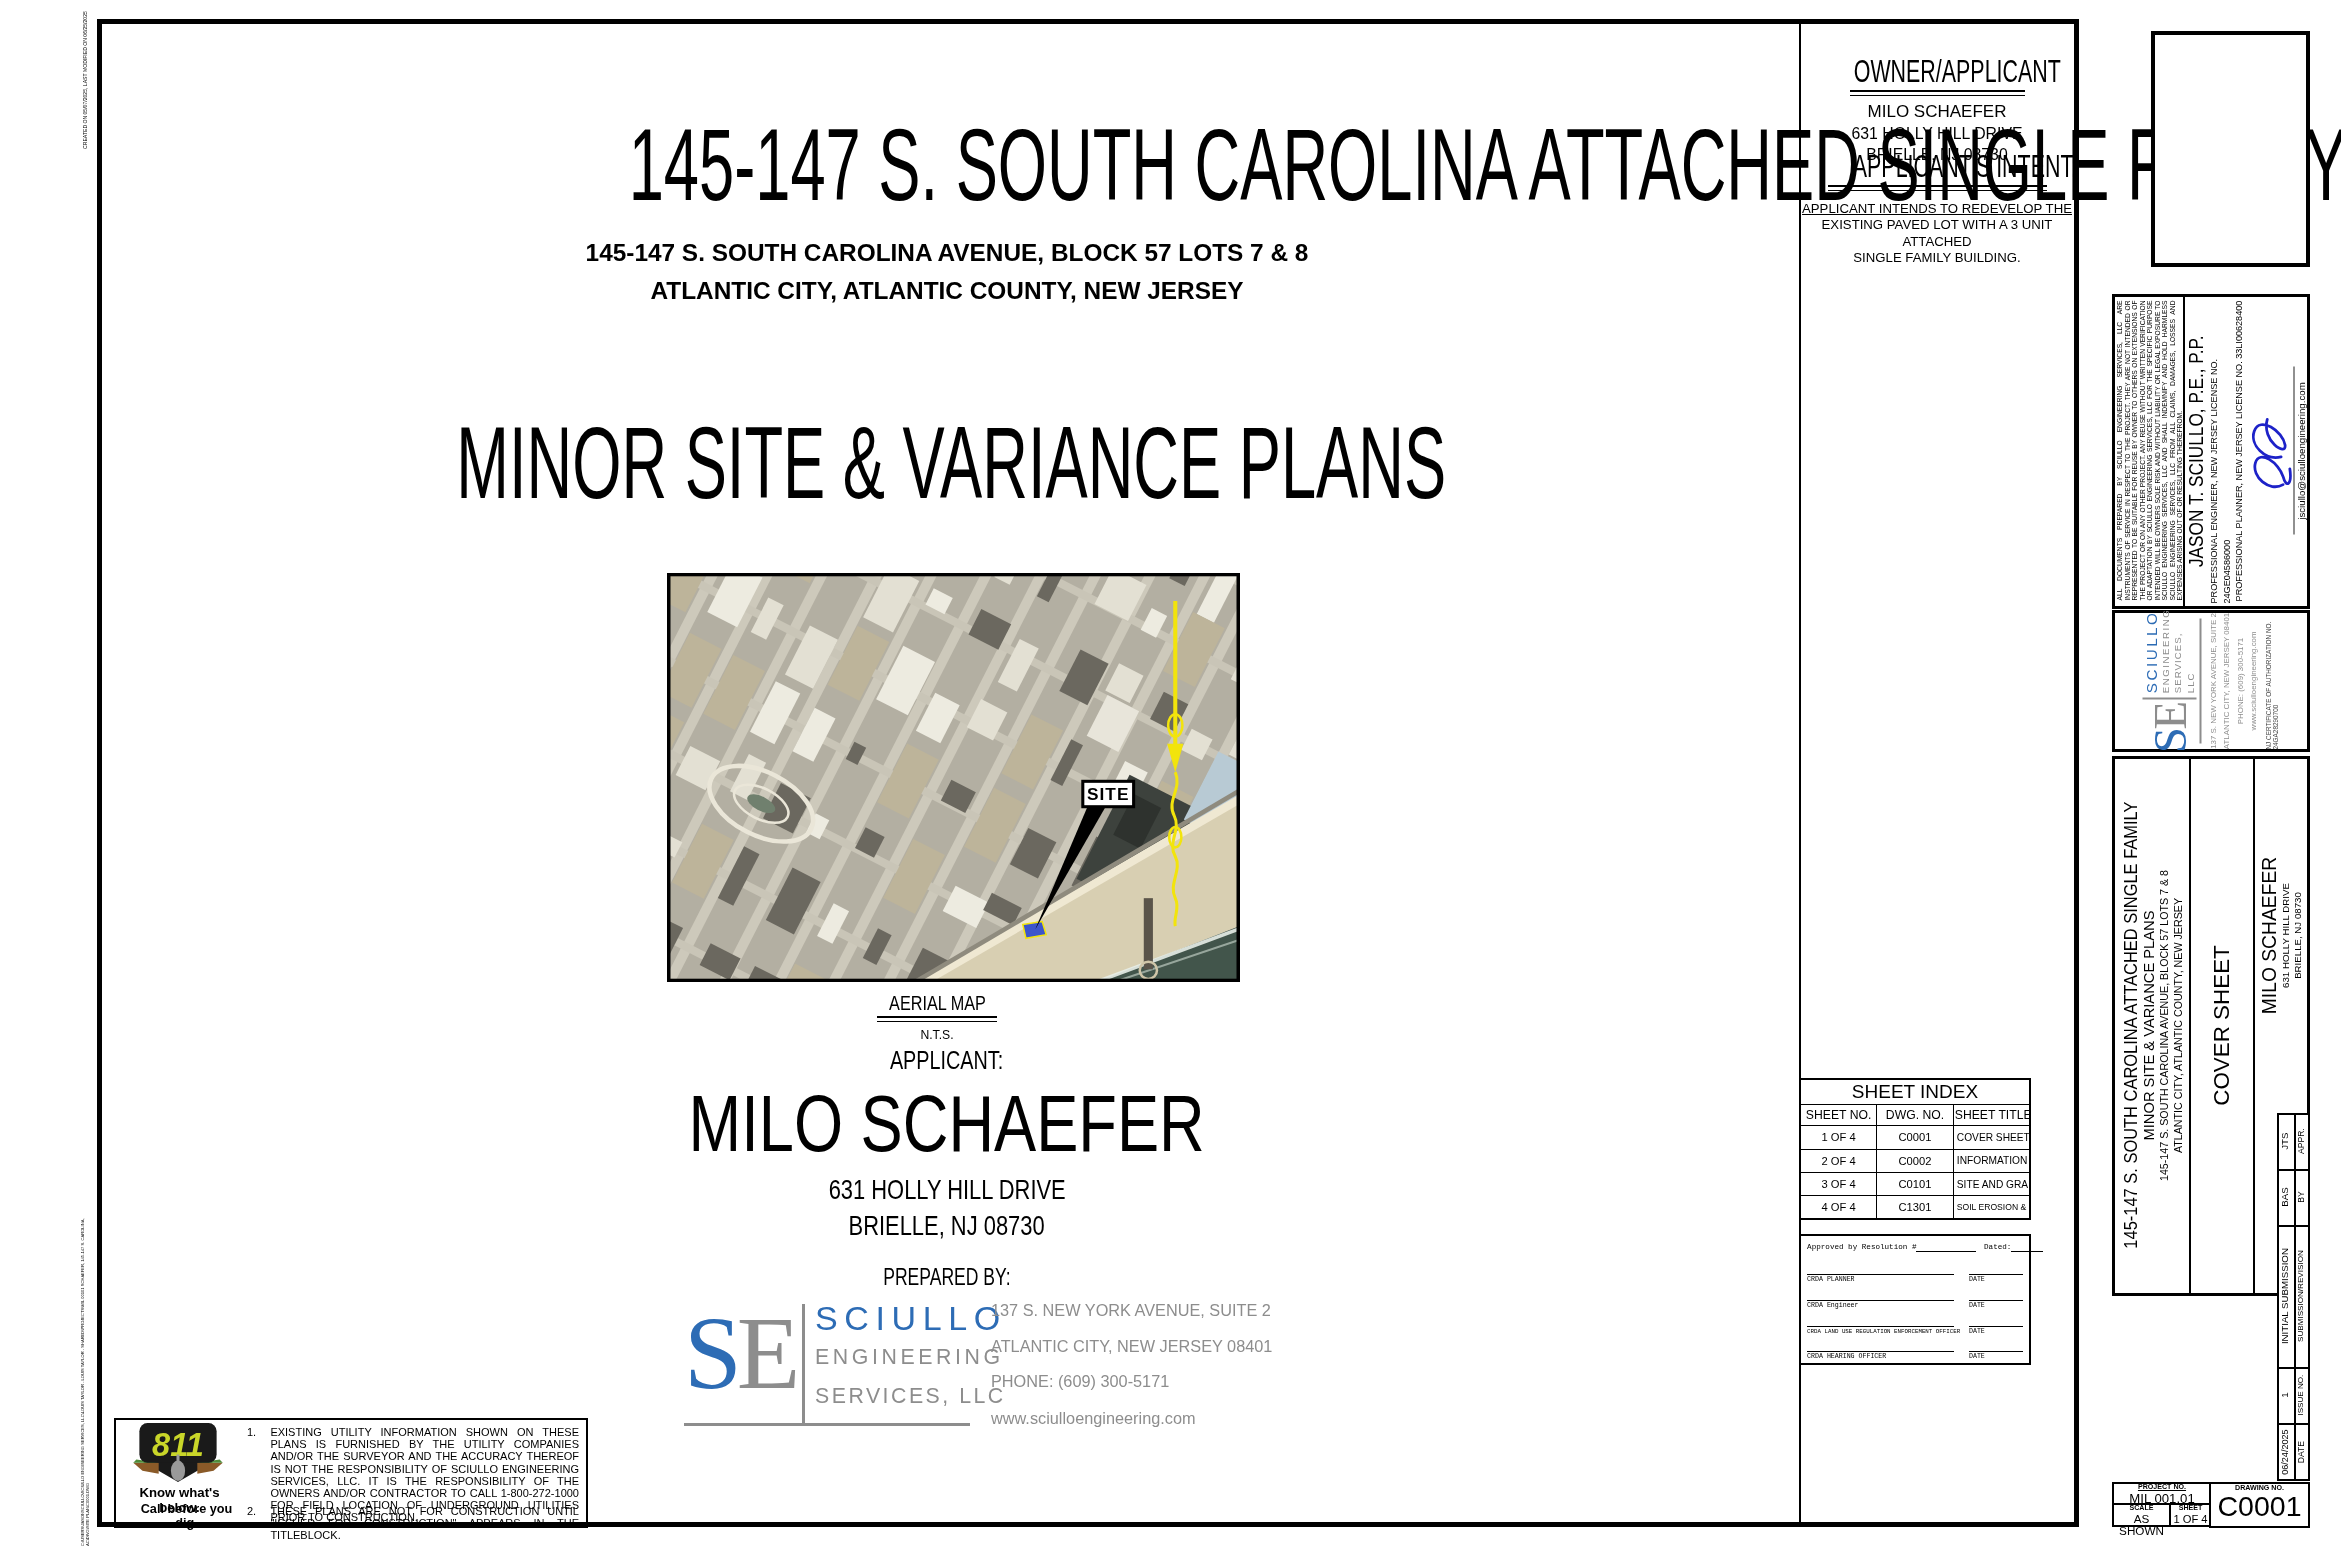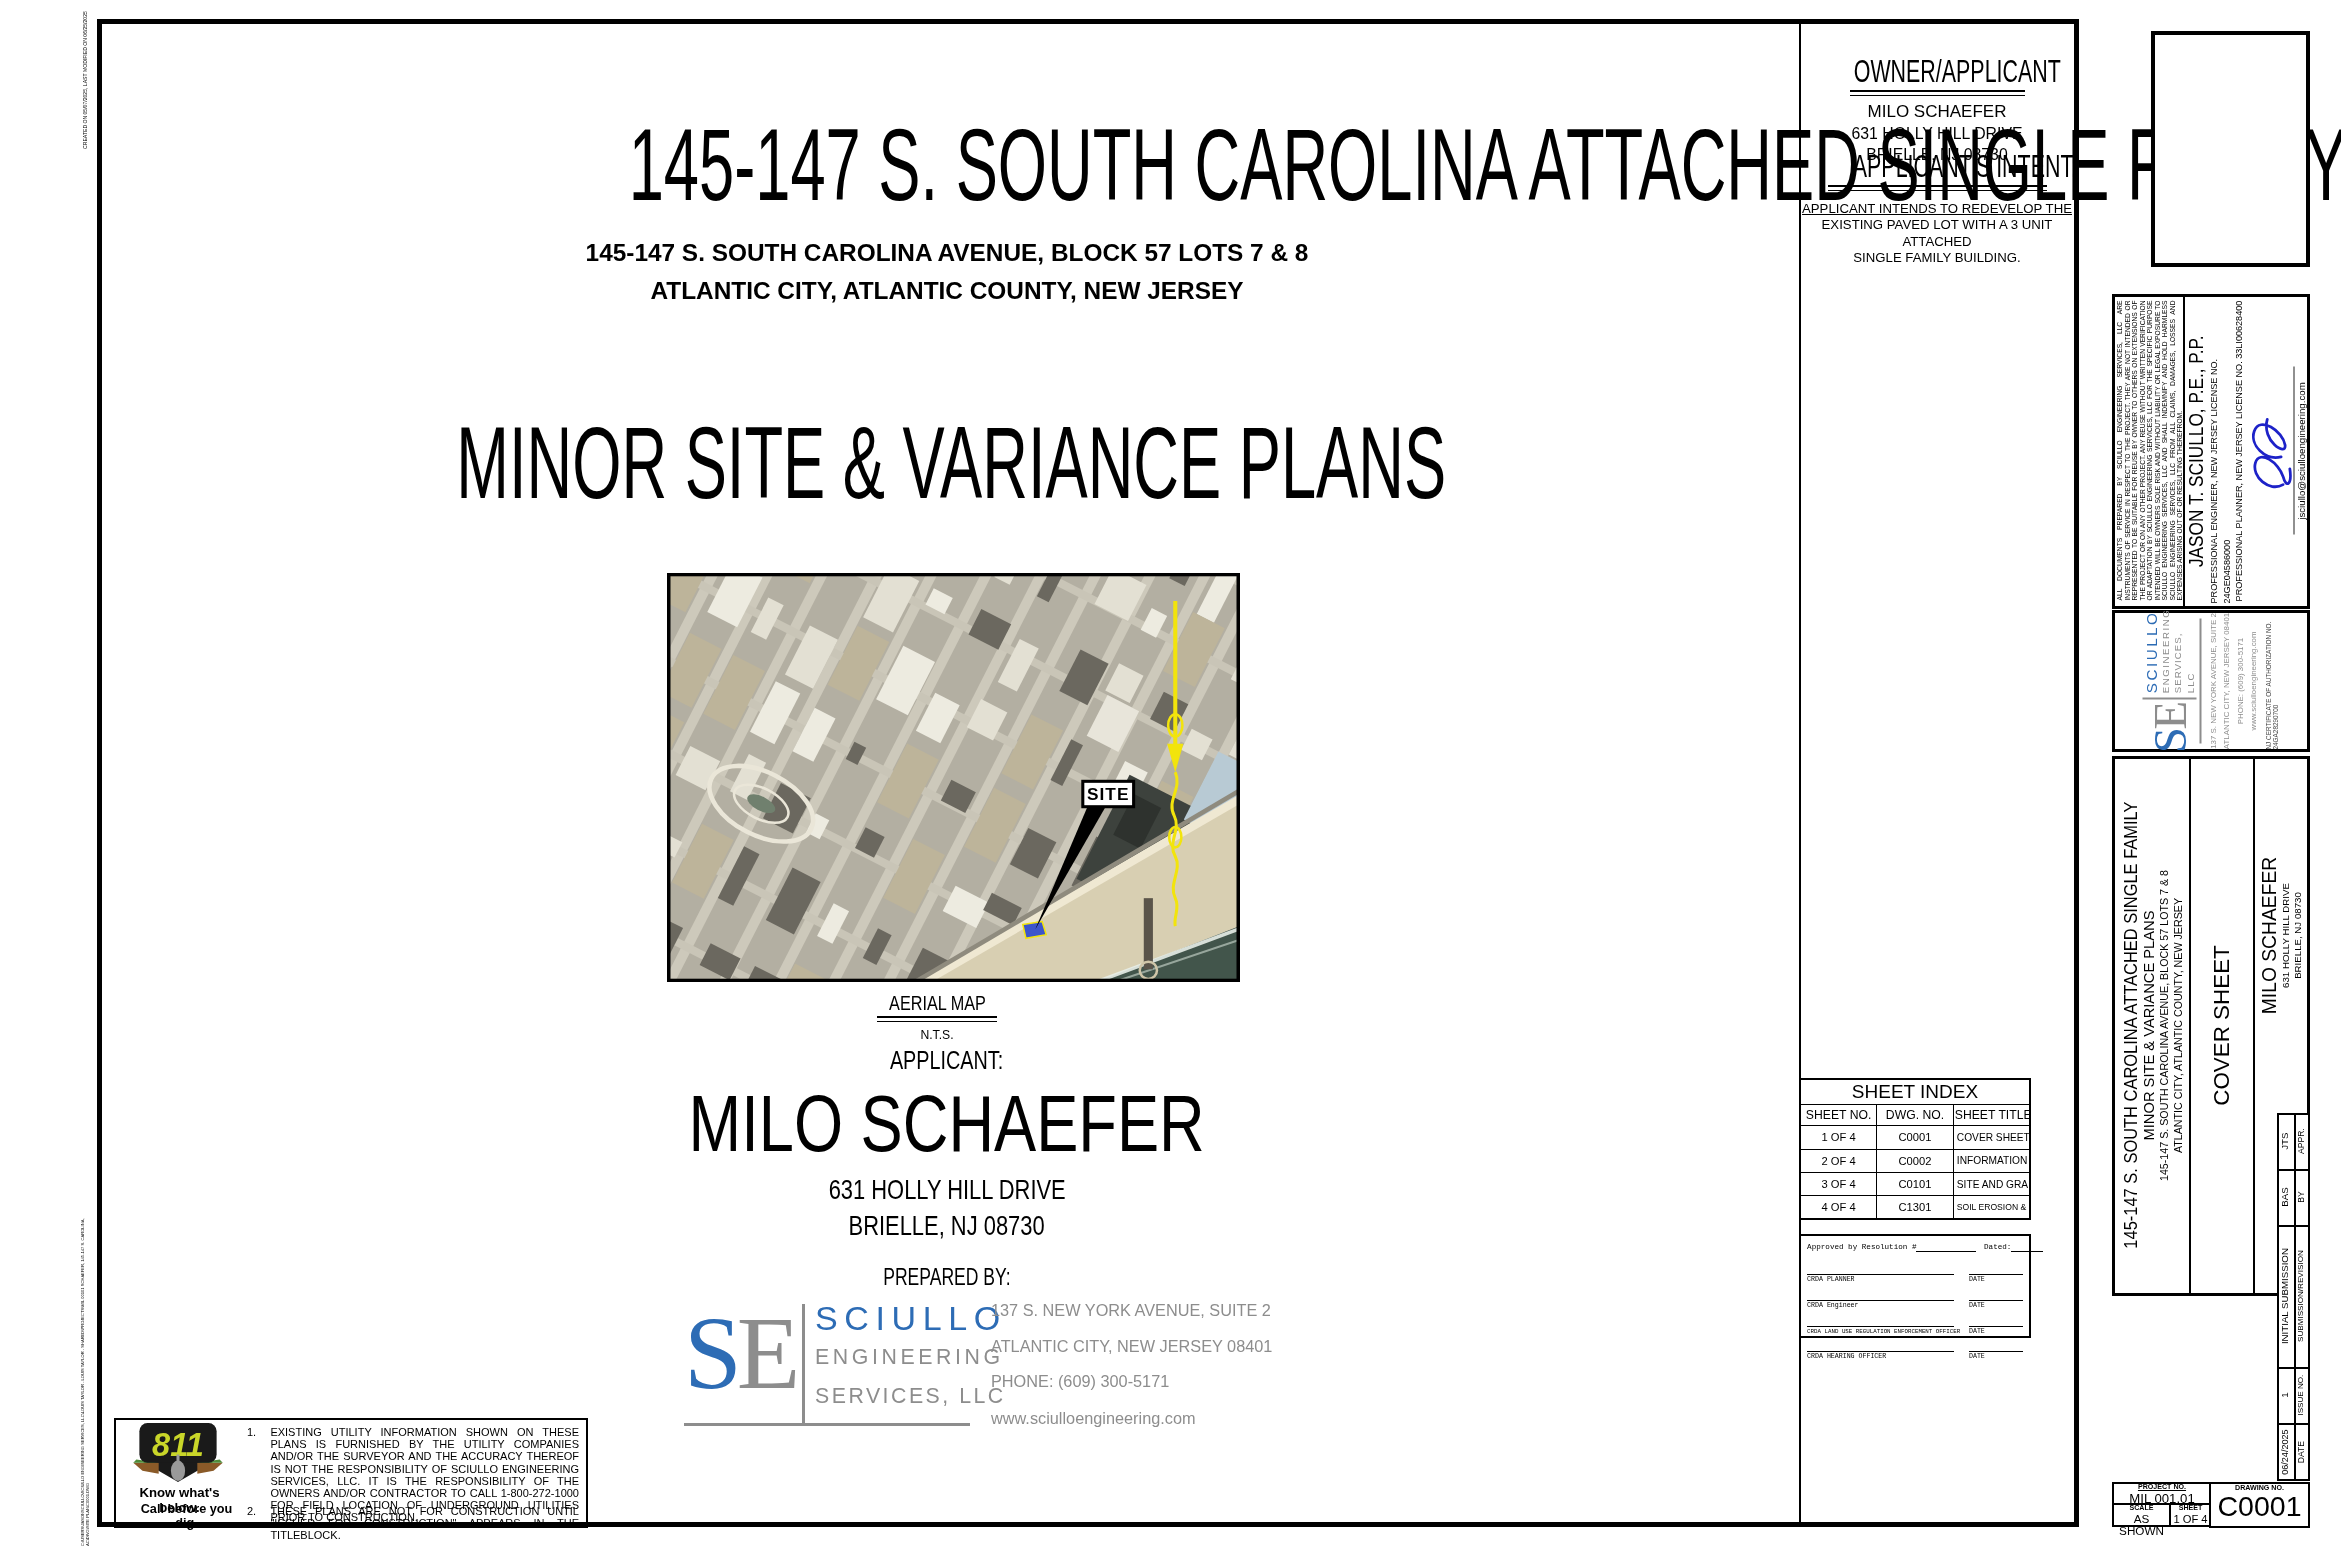--- a/index.html
+++ b/index.html
@@ -438,21 +438,21 @@
     <td style="padding-left:3px;font-size:10.2px;">SITE AND GRADING PLAN</td>
   </tr>
   <tr>
     <td class="ctr" style="height:20.3px;">4 OF 4</td>
     <td class="ctr">C1301</td>
     <td style="padding-left:3px;font-size:8.6px;">SOIL EROSION &amp; SEDIMENT CONTROL NOTES</td>
   </tr>
 </tbody>
   </table>
 
-<div class="abs mono" style="left:1799px;top:1234px;width:232px;height:104px;border:2px solid #000;box-sizing:border-box;font-size:7.6px;">
+<div class="abs mono" style="left:1799px;top:1234px;width:232px;height:131px;border:2px solid #000;box-sizing:border-box;font-size:7.6px;">
   <div style="position:absolute;left:6.1px;top:7.1px;white-space:nowrap;">
     <span>Approved by Resolution #</span><span style="display:inline-block;width:60px;border-bottom:1px solid #000;">&nbsp;</span>
     <span style="margin-left:3px;">Dated:</span><span style="display:inline-block;width:31.5px;border-bottom:1px solid #000;">&nbsp;</span>
   </div>
   <div style="position:absolute;left:6.1px;top:38px;width:147px;border-top:1px solid #000;font-size:6.6px;padding-top:1px;white-space:nowrap;">CRDA PLANNER</div>
   <div style="position:absolute;left:168px;top:38px;width:54px;border-top:1px solid #000;font-size:6.6px;padding-top:1px;">DATE</div>
   <div style="position:absolute;left:6.1px;top:64px;width:147px;border-top:1px solid #000;font-size:6.6px;padding-top:1px;white-space:nowrap;">CRDA Engineer</div>
   <div style="position:absolute;left:168px;top:64px;width:54px;border-top:1px solid #000;font-size:6.6px;padding-top:1px;">DATE</div>
   <div style="position:absolute;left:6.1px;top:90px;width:147px;border-top:1px solid #000;font-size:5.8px;padding-top:1px;white-space:nowrap;">CRDA LAND USE REGULATION ENFORCEMENT OFFICER</div>
   <div style="position:absolute;left:168px;top:90px;width:54px;border-top:1px solid #000;font-size:6.6px;padding-top:1px;">DATE</div>

